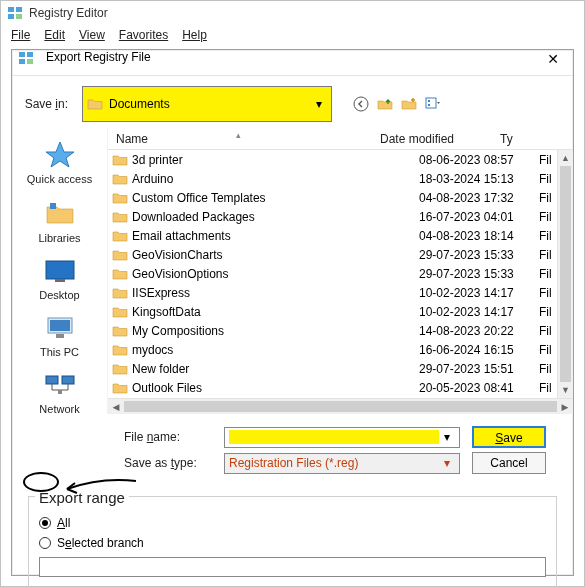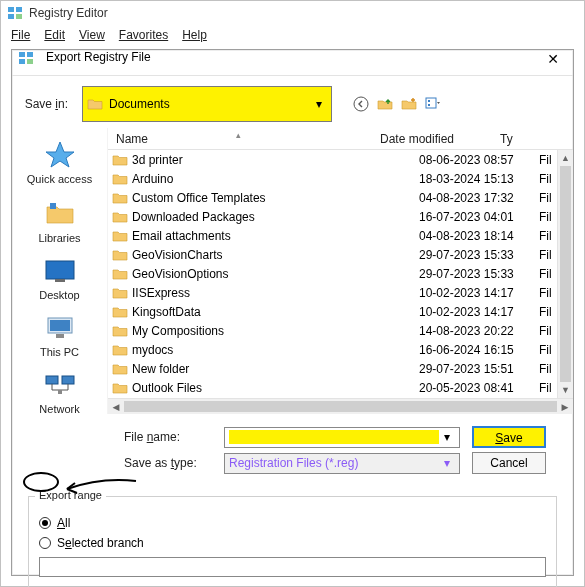--- a/index.html
+++ b/index.html
@@ -63,32 +63,32 @@
   .hscrollbar .arrow { width: 16px; text-align: center; color: #666; font-size: 9px; cursor: pointer; }
   .hscrollbar .track { flex: 1; height: 100%; position: relative; }
   .hscrollbar .thumb { position: absolute; left: 0; right: 0; top: 2px; bottom: 2px; background: #CFCFCF; }
 
   
   .fields { padding: 10px 16px 6px 112px; }
   .frow { display: flex; align-items: center; height: 26px; gap: 12px; }
   .frow .flabel { width: 88px; color: #222; }
   .frow .flabel .u { text-decoration: underline; }
   .combo { flex: 0 0 236px; height: 21px; border: 1px solid #888; display: flex; align-items: center; padding: 0 4px; position: relative; background: #fff; }
-  .combo.disabled { background: #F0F0F0; color: #8b5cf6; }
+  .combo.disabled { background: #F0F0F0; color: #c2410c; }
   .combo .ctext { flex: 1; white-space: nowrap; overflow: hidden; }
   .combo .carrow { width: 16px; text-align: center; }
   .combo.hl .ctext { background: #FEF200; min-height: 14px; display: inline-block; min-width: 84px; }
 
   .btn { width: 74px; height: 22px; border: 1px solid #888; background: #F6F6F6; text-align: center; line-height: 20px; cursor: pointer; }
   .btn.save { border: 2px solid #2A7DD6; background: #FEF200; }
   .btn .u { text-decoration: underline; }
 
   
   .groupbox { margin: 14px 16px 10px; border: 1px solid #CFCFCF; padding: 16px 10px 10px; position: relative; }
-  .groupbox .legend { position: absolute; left: 6px; top: -8px; background: #fff; padding: 0 4px; font-size: 11px; color: #222; }
+  .groupbox .legend { position: absolute; left: 6px; top: -8px; background: #fff; padding: 0 4px; font-size: 15px; color: #222; }
   .radio-row { display: flex; align-items: center; gap: 6px; height: 20px; }
   .radio { width: 12px; height: 12px; border: 1px solid #333; border-radius: 50%; display: flex; align-items: center; justify-content: center; cursor: pointer; }
   .radio .dot { width: 6px; height: 6px; background: #000; border-radius: 50%; }
   .radio-label .u { text-decoration: underline; }
   .branch-input { display: block; width: 100%; height: 20px; border: 1px solid #888; margin-top: 4px; background: #fff; padding: 0 4px; }
 
   
   .annot-circle { position: absolute; left: 22px; top: 471px; width: 36px; height: 20px; border: 2px solid #000; border-radius: 50%; pointer-events: none; }
   .annot-arrow { position: absolute; left: 60px; top: 478px; width: 80px; height: 22px; pointer-events: none; }
 

